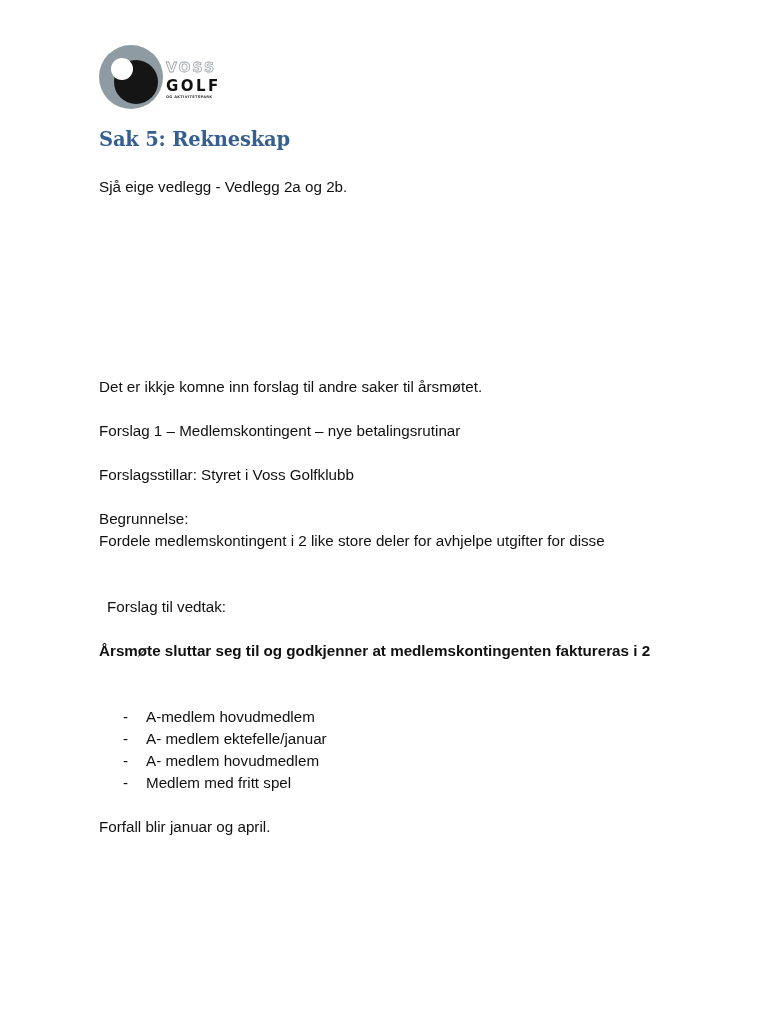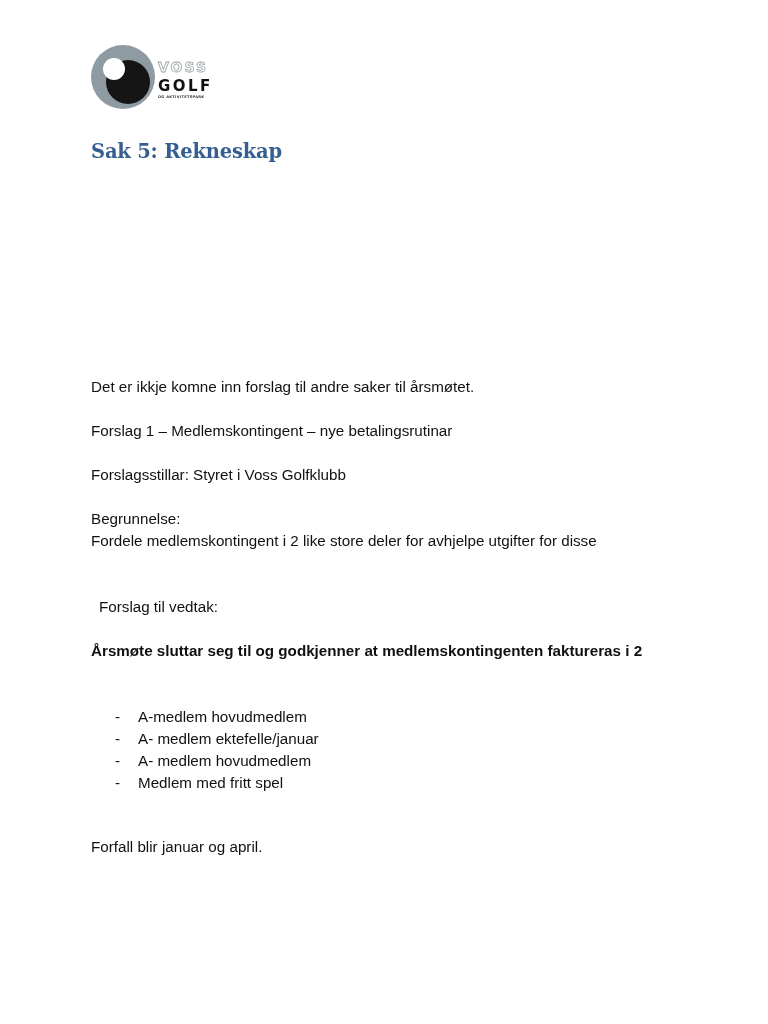--- a/index.html
+++ b/index.html
@@ -1,18 +1,18 @@
 <!DOCTYPE html>
 <html><head>
   <meta charset="utf-8">
   <style>
     html, body { margin: 0; padding: 0; background: #ffffff; }
     body { width: 768px; height: 1024px; position: relative; overflow: hidden;
            font-family: "Liberation Sans", "DejaVu Sans", sans-serif; color: #111; }
-    .page { position: absolute; left: 0; top: 0; width: 664px; height: 1024px; }
+    .page { position: absolute; left: 8px; top: 0; width: 664px; height: 1024px; }
     .logo { position: absolute; left: 90px; top: 44px; width: 140px; height: 68px; }
     .logo svg { display: block; }
     .heading { position: absolute; left: 91px; font-family: "DejaVu Serif", "Liberation Serif", serif;
                font-weight: bold; font-size: 19.5px; color: #365f91; margin: 0; letter-spacing: -0.2px; }
     .p { position: absolute; left: 91px; font-size: 15.2px; line-height: 22px; margin: 0; white-space: nowrap; }
     .list { position: absolute; left: 91px; top: 706px; margin: 0; padding: 0; list-style: none; }
     .list li { position: relative; height: 22px; line-height: 22px; font-size: 15.2px; }
     .list .dash { position: absolute; left: 24px; }
     .list .txt { position: absolute; left: 47px; white-space: nowrap; }
   </style>
@@ -25,21 +25,22 @@
     <svg width="140" height="68" viewBox="0 0 140 68">
       <circle cx="33" cy="33" r="32" fill="#8f9ba3"></circle>
       <circle cx="38" cy="38" r="22" fill="#151515"></circle>
       <circle cx="24" cy="25" r="11" fill="#ffffff"></circle>
       <text x="68" y="28" font-family="DejaVu Sans, sans-serif" font-size="14" font-weight="bold" fill="#ffffff" stroke="#9aa0a5" stroke-width="0.8" letter-spacing="2">VOSS</text>
       <text x="68" y="47" font-family="DejaVu Sans, sans-serif" font-size="15" font-weight="bold" fill="#111111" letter-spacing="2.5">GOLF</text>
       <text x="68" y="54" font-family="DejaVu Sans, sans-serif" font-size="3.6" font-weight="bold" fill="#333333" letter-spacing="0.3">OG AKTIVITETSPARK</text>
     </svg>
   </div>
 
-  <h2 class="heading" style="top:128px;margin-top:12px;">Sak 5: Rekneskap</h2>
+  <h2 class="heading" style="top:128px;">Sak 5: Rekneskap</h2>
+  <p class="p" style="top:176px;">Sjå eige vedlegg - Vedlegg 2a og 2b.</p>
 
   <p class="p" style="top:376px;">Det er ikkje komne inn forslag til andre saker til årsmøtet.</p>
   <p class="p" style="top:420px;">Forslag 1 – Medlemskontingent – nye betalingsrutinar</p>
   <p class="p" style="top:464px;">Forslagsstillar: Styret i Voss Golfklubb</p>
   <p class="p" style="top:508px;">Begrunnelse:</p>
   <p class="p" style="top:530px;">Fordele medlemskontingent i 2 like store deler for avhjelpe utgifter for disse</p>
   <p class="p" style="top:596px;margin-left:8px;">Forslag til vedtak:</p>
   <p class="p" style="top:640px;font-weight:bold;">Årsmøte sluttar seg til og godkjenner at medlemskontingenten faktureras i 2</p>
 
   <ul class="list">
@@ -54,14 +55,14 @@
     <li>
       <span class="dash">-</span>
       <span class="txt">A- medlem hovudmedlem</span>
     </li>
     <li>
       <span class="dash">-</span>
       <span class="txt">Medlem med fritt spel</span>
     </li>
   </ul>
 
-  <p class="p" style="top:816px;margin-top:20px;">Forfall blir januar og april.</p>
+  <p class="p" style="top:816px;">Forfall blir januar og april.</p>
 </div>
 
 </body></html>

